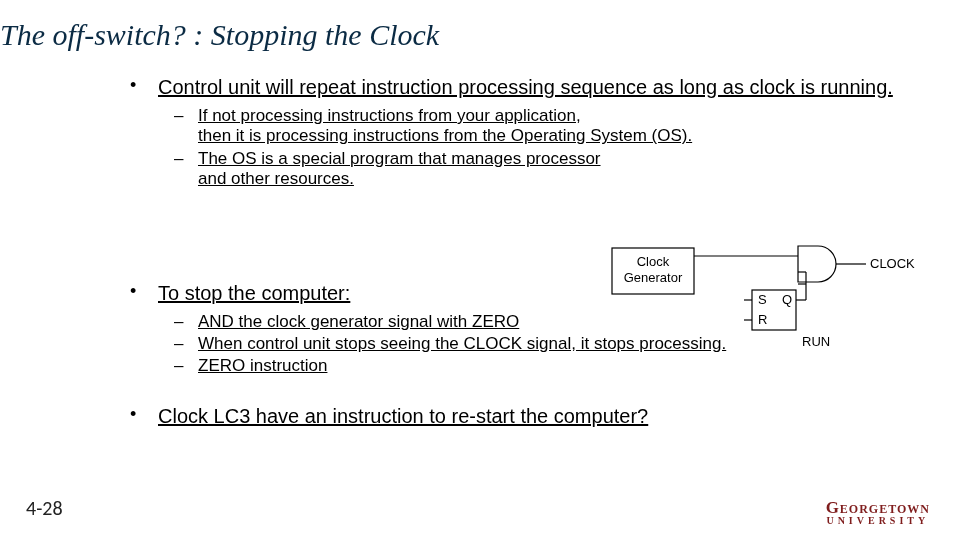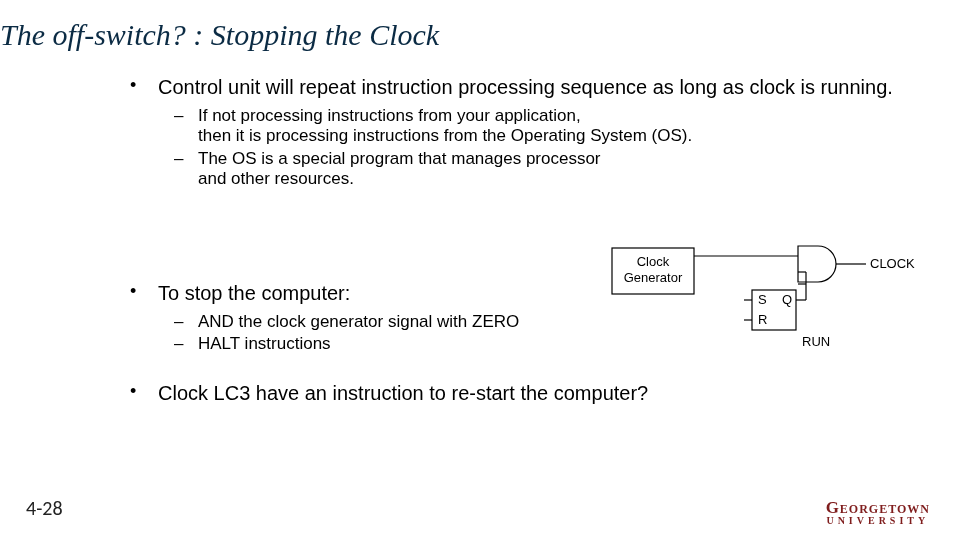--- a/index.html
+++ b/index.html
@@ -27,20 +27,21 @@
   }
   ul.level1 {
     list-style: none;
   }
   ul.level1 > li {
     position: relative;
     padding-left: 28px;
     margin-bottom: 10px;
     font-size: 20px;
     line-height: 1.3;
+    text-decoration: underline;
   }
   ul.level1 > li::before {
     content: "•";
     position: absolute;
     left: 0;
     top: 0;
     font-size: 18px;
   }
   ul.level2 {
     list-style: none;
@@ -123,21 +124,22 @@
     </li>
   </ul>
 
   <div class="spacer-mid"></div>
 
   <ul class="level1">
     <li>
       <span>To stop the computer:</span>
       <ul class="level2">
         <li>AND the clock generator signal with ZERO</li>
-        <li>HALT instructions</li>
+        <li>When control unit stops seeing the CLOCK signal, it stops processing.</li>
+        <li>ZERO instruction</li>
       </ul>
     </li>
   </ul>
 
   <div class="spacer-small"></div>
 
   <ul class="level1">
     <li>
       <span>Clock LC3 have an instruction to re-start the computer?</span>
     </li>

